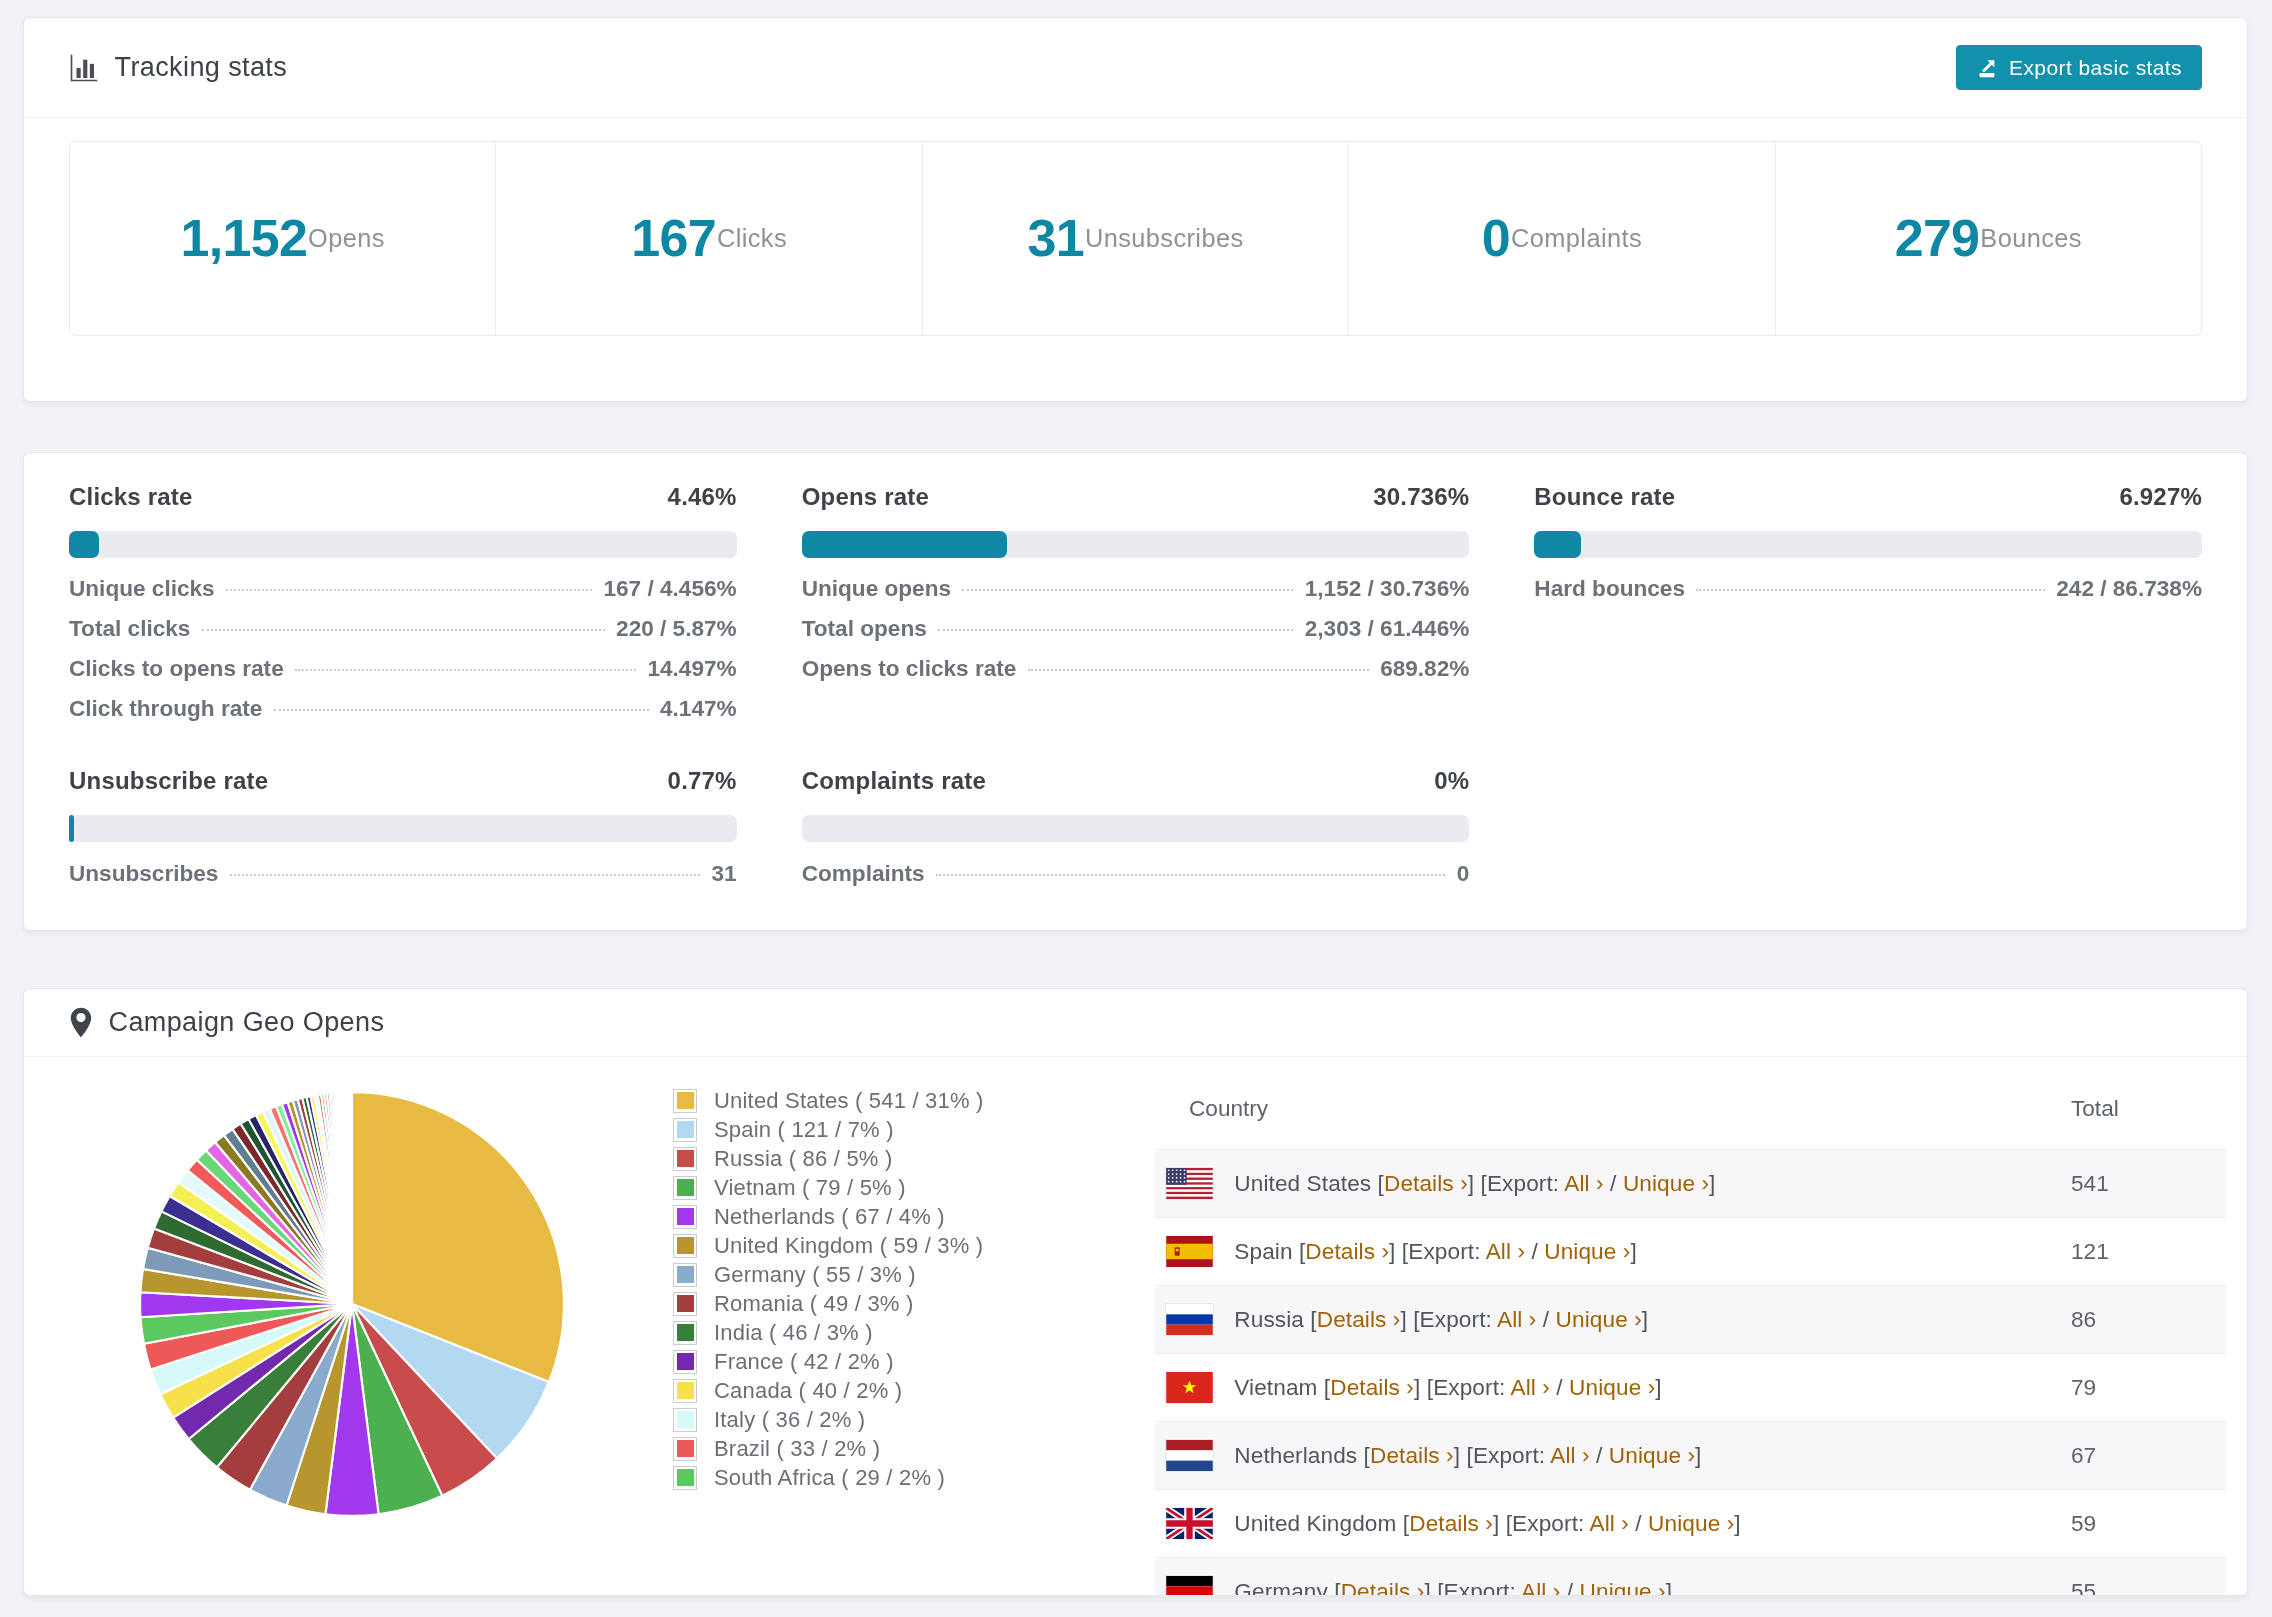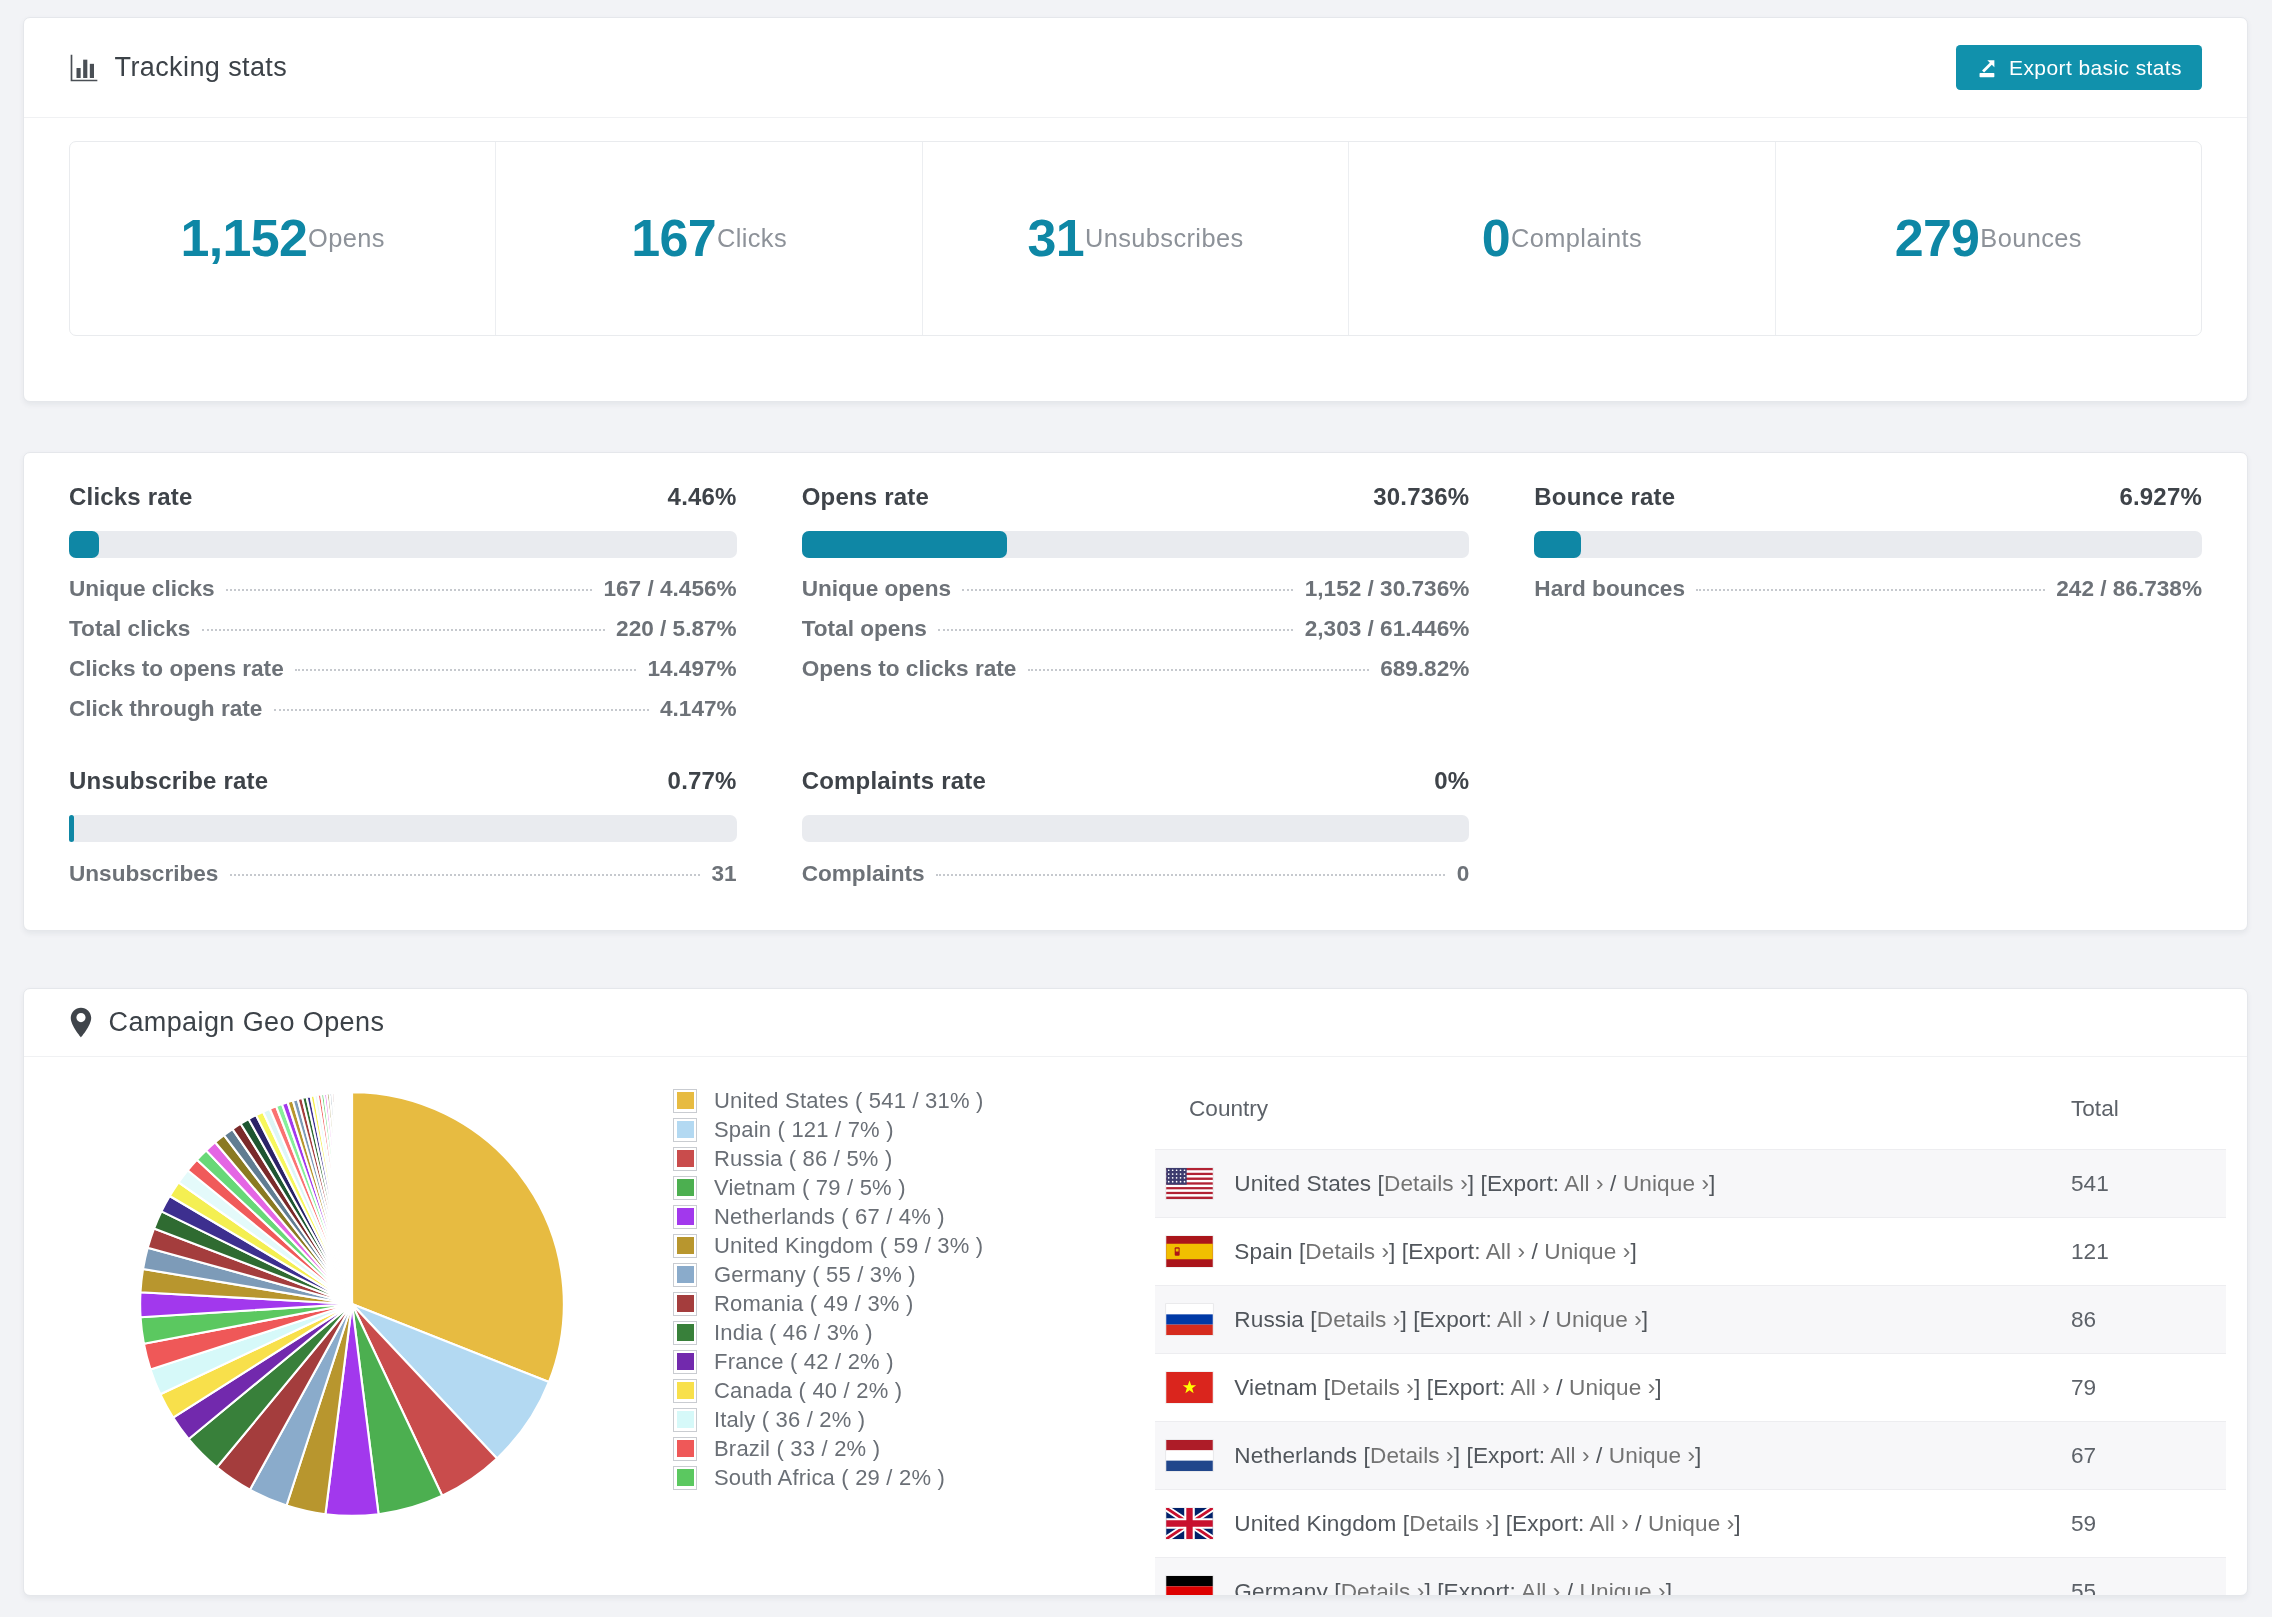--- a/index.html
+++ b/index.html
@@ -69,21 +69,21 @@
   .geo-thead { height:80px; display:flex; align-items:center; padding-left:34px;
                font-size:22.6px; color:#5d6269; position:relative; }
   .th-total { position:absolute; left:916px; }
   .geo-row { height:68px; display:flex; align-items:center; padding-left:11.3px;
              position:relative; border-top:0.7px solid #ededf0; }
   .geo-row.striped { background:#f7f7f9; }
   .flag { width:47px; height:31px; margin-right:21px; flex:0 0 auto; display:inline-flex;
           box-shadow:0 0 0 0.7px rgba(0,0,0,.08); }
   .flag svg { width:100%; height:100%; display:block; }
   .geo-text { font-size:22.6px; color:#51565c; white-space:nowrap; letter-spacing:0.1px; }
-  .geo-text a { color:#737373; text-decoration:none; cursor:pointer; }
+  .geo-text a { color:#a16207; text-decoration:none; cursor:pointer; }
   .geo-total { position:absolute; left:916px; font-size:22.6px; color:#5d6269; }
 </style>
 </head>
 <body>
 
 <section class="card" id="card-tracking">
   <div class="card-header">
     <span class="hdr-icon">
       <svg viewBox="0 0 36 36">
           <path d="M4 2v30h30v2H2V2h2z" fill="#4a4f55"></path>

